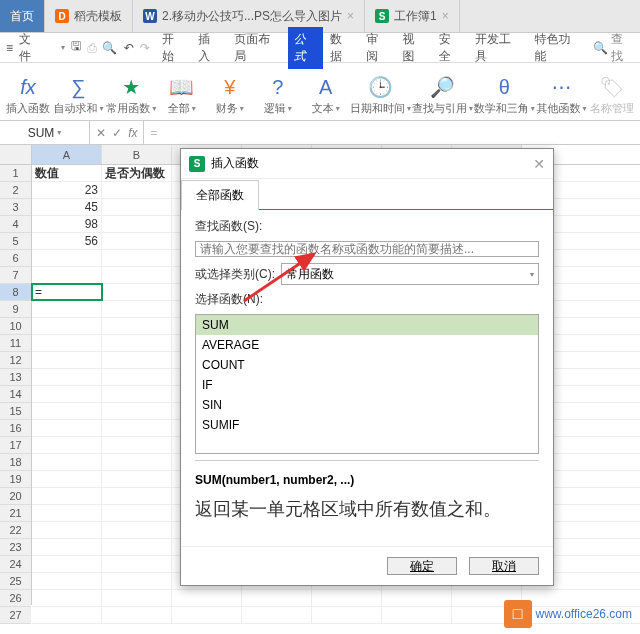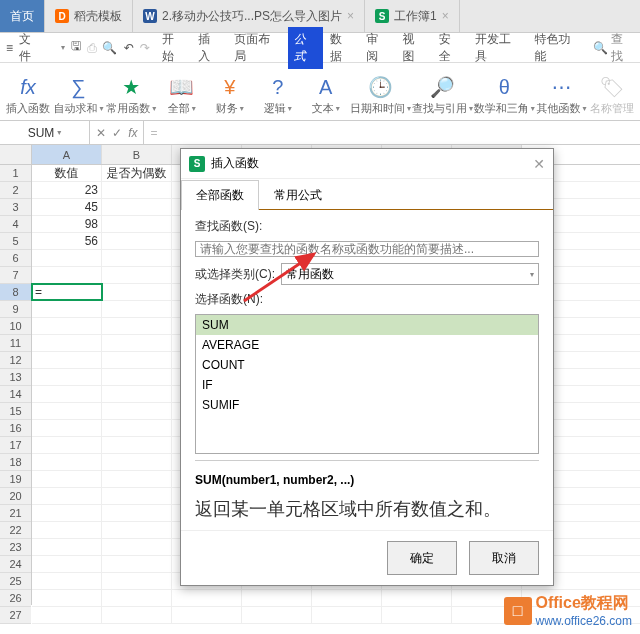--- a/index.html
+++ b/index.html
@@ -44,21 +44,21 @@
 .row-hdr { height: 17px; border-bottom: 1px solid #ddd; background: #f0f0f0; text-align: center; font-size: 11px; color: #555; line-height: 17px; }
 .row-hdr.sel { background: #c6d9f0; }
 .corner { height: 20px; border-bottom: 1px solid #ccc; background: #f0f0f0; }
 .cols { flex: 1; position: relative; }
 .col-headers { display: flex; height: 20px; border-bottom: 1px solid #ccc; }
 .col-hdr { width: 70px; border-right: 1px solid #ddd; background: #f0f0f0; text-align: center; font-size: 11px; color: #555; line-height: 20px; }
 .col-hdr.sel { background: #c6d9f0; }
 .cells-area { position: relative; }
 .cell-row { display: flex; height: 17px; border-bottom: 1px solid #eee; }
 .cell { width: 70px; border-right: 1px solid #eee; font-size: 12px; padding: 0 3px; line-height: 17px; text-align: right; color: #333; }
-.cell.left { text-align: center; }
+.cell.left { text-align: left; font-weight: bold; }
 .cell.active { outline: 2px solid #0f9d58; outline-offset: -1px; text-align: left; }
 
 
 .dialog { position: absolute; left: 180px; top: 148px; width: 374px; height: 438px; background: #fff; border: 1px solid #888; box-shadow: 0 3px 10px rgba(0,0,0,.3); display: flex; flex-direction: column; }
 .dlg-title { display: flex; align-items: center; height: 30px; padding: 0 8px; gap: 6px; border-bottom: 1px solid #eee; }
 .dlg-title .ico-s { width: 16px; height: 16px; }
 .dlg-close { margin-left: auto; color: #999; font-size: 14px; cursor: pointer; }
 .dlg-tabs { display: flex; border-bottom: 1px solid #a16207; }
 .dlg-tab { padding: 6px 14px; border: 1px solid transparent; border-bottom: none; font-size: 12px; position: relative; top: 1px; }
 .dlg-tab.active { border-color: #ccc; background: #fff; }
@@ -67,21 +67,21 @@
 .text-input { width: 100%; height: 22px; border: 1px solid #aaa; font-size: 12px; padding: 0 4px; color: #999; }
 .select-row { display: flex; align-items: center; gap: 6px; }
 .select-box { flex: 1; height: 22px; border: 1px solid #aaa; font-size: 12px; padding: 0 4px; display: flex; align-items: center; justify-content: space-between; }
 .func-list { border: 1px solid #aaa; flex: 1; min-height: 140px; overflow: auto; }
 .func-item { padding: 3px 6px; font-size: 12px; }
 .func-item.sel { background: #cde3c0; }
 .desc-box { border-top: 1px solid #ccc; padding-top: 12px; min-height: 90px; }
 .desc-sig { font-weight: bold; font-size: 12px; margin-bottom: 10px; }
 .desc-txt { font-size: 18px; color: #333; }
 .dlg-buttons { display: flex; justify-content: flex-end; gap: 12px; padding: 10px 14px; border-top: 1px solid #eee; }
-.btn { min-width: 70px; height: 34px; border: 1px solid #999; background: #f0f0f0; font-size: 12px; }
+.btn { min-width: 70px; height: 18px; border: 1px solid #999; background: #f0f0f0; font-size: 12px; text-decoration: underline; }
 
 
 .arrow { position: absolute; left: 236px; top: 246px; width: 90px; height: 60px; pointer-events: none; }
 
 
 .watermark { position: absolute; right: 8px; bottom: 6px; display: flex; align-items: center; gap: 4px; font-size: 18px; }
 .wm-ico { width: 28px; height: 28px; background: #ed7d31; color: #fff; display: flex; align-items: center; justify-content: center; font-weight: bold; font-size: 16px; border-radius: 3px; }
 .wm-top { color: #ed7d31; font-weight: bold; font-size: 16px; }
 .wm-bot { color: #3a76c4; font-size: 12px; }
 </style>
@@ -521,38 +521,38 @@
 </div>
 
 <div class="dialog">
   <div class="dlg-title">
     <span class="tab-ico ico-s">S</span>
     <span>插入函数</span>
     <span class="dlg-close">✕</span>
   </div>
   <div class="dlg-tabs">
     <div class="dlg-tab active">全部函数</div>
-    <div class="dlg-tab">常用公式</div>
   </div>
   <div class="dlg-body">
     <div class="field-label">查找函数(S):</div>
     <input class="text-input" placeholder="请输入您要查找的函数名称或函数功能的简要描述..." style="">
     <div class="select-row">
       <span class="field-label">或选择类别(C):</span>
       <div class="select-box">
         <span>常用函数</span>
         <span class="drop">▾</span>
       </div>
     </div>
     <div class="field-label">选择函数(N):</div>
     <div class="func-list" id="fnlist">
         <div class="func-item sel">SUM</div>
         <div class="func-item">AVERAGE</div>
         <div class="func-item">COUNT</div>
         <div class="func-item">IF</div>
+        <div class="func-item">SIN</div>
         <div class="func-item">SUMIF</div>
       </div>
     <div class="desc-box">
       <div class="desc-sig">SUM(number1, number2, ...)</div>
       <div class="desc-txt">返回某一单元格区域中所有数值之和。</div>
     </div>
   </div>
   <div class="dlg-buttons">
     <button class="btn">确定</button>
     <button class="btn">取消</button>
@@ -564,16 +564,15 @@
       <marker id="ah" markerWidth="8" markerHeight="8" refX="6" refY="3" orient="auto">
         <path d="M0,0 L7,3 L0,6 Z" fill="#e03030"></path>
       </marker>
     </defs>
   <line x1="8" y1="55" x2="78" y2="8" stroke="#e03030" stroke-width="3" marker-end="url(#ah)"></line>
 </svg>
 
 <div class="watermark">
   <div class="wm-ico">□</div>
   <div>
-    <div class="wm-top">Office教程网</div>
     <div class="wm-bot">www.office26.com</div>
   </div>
 </div>
 
 </body></html>

